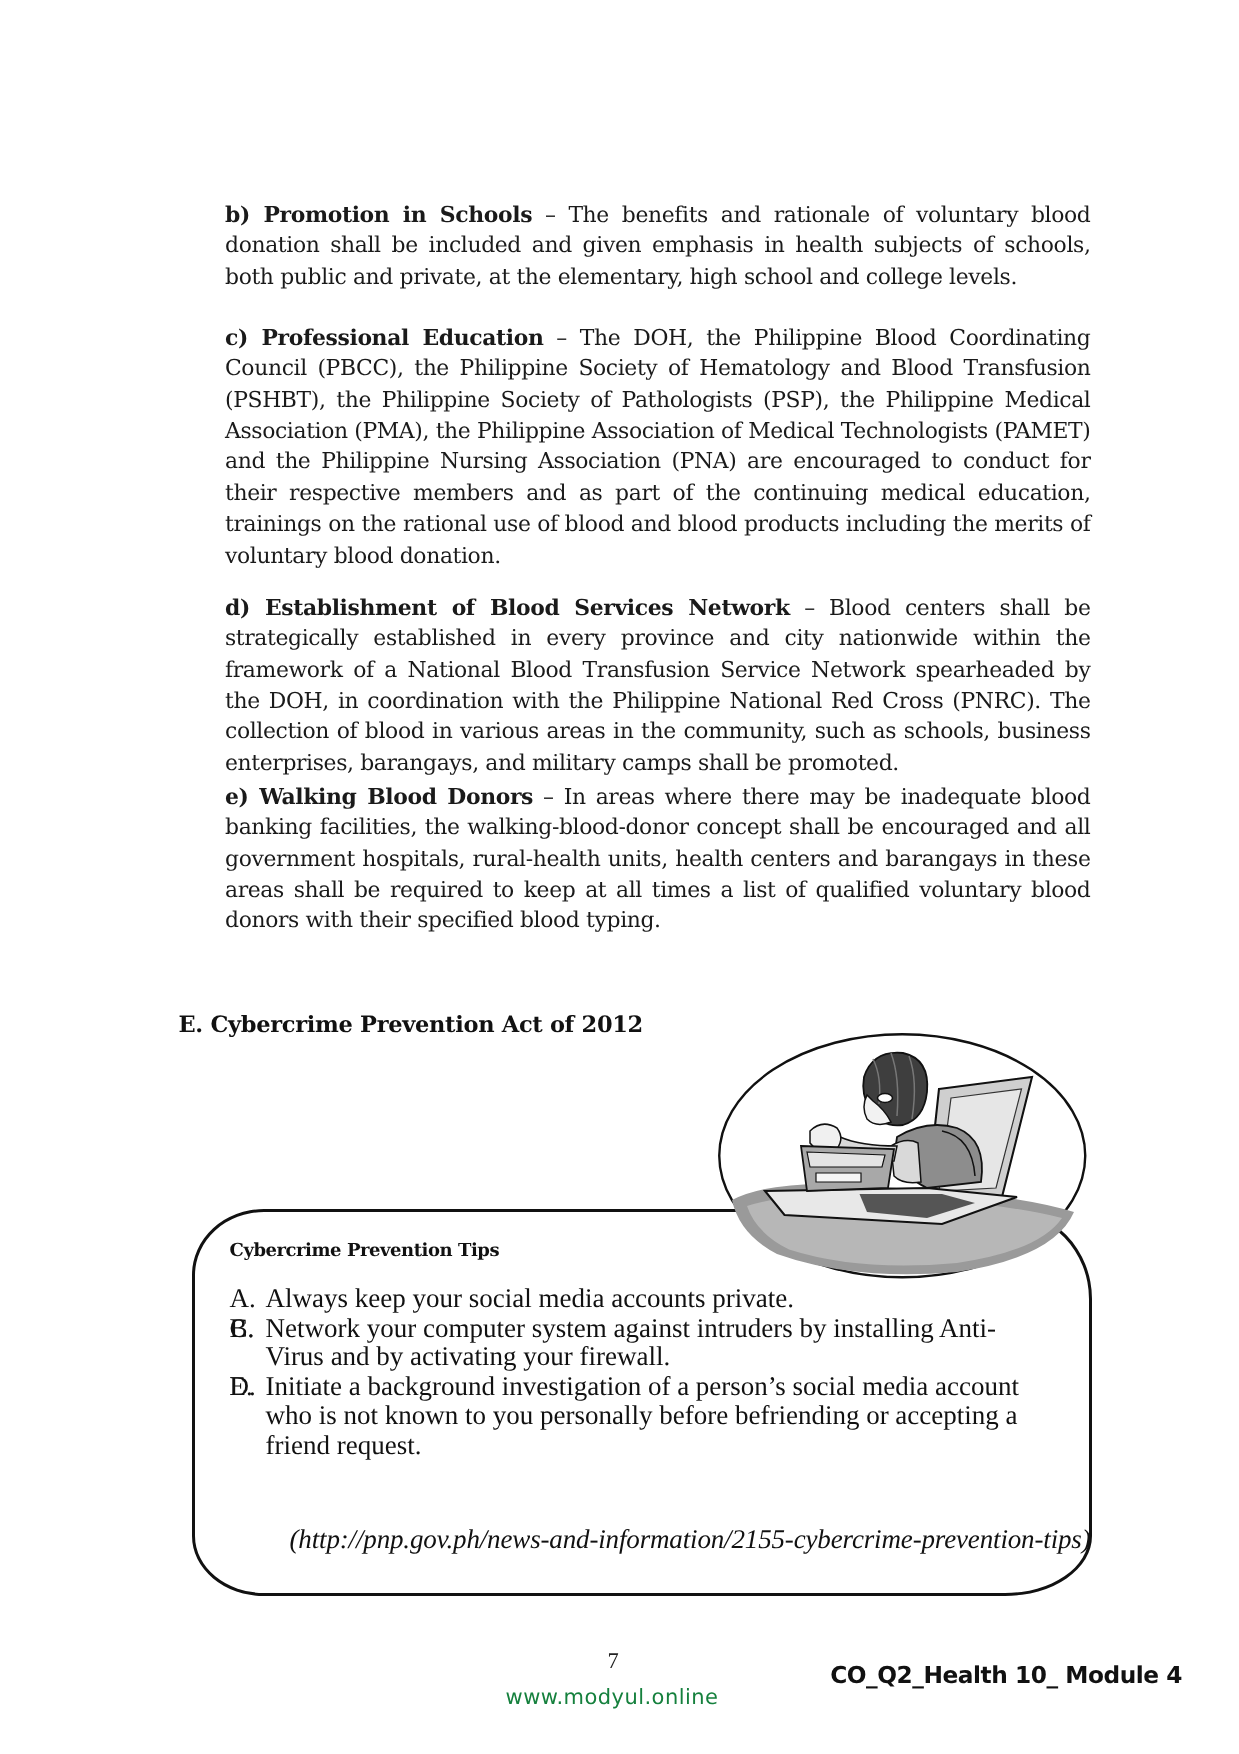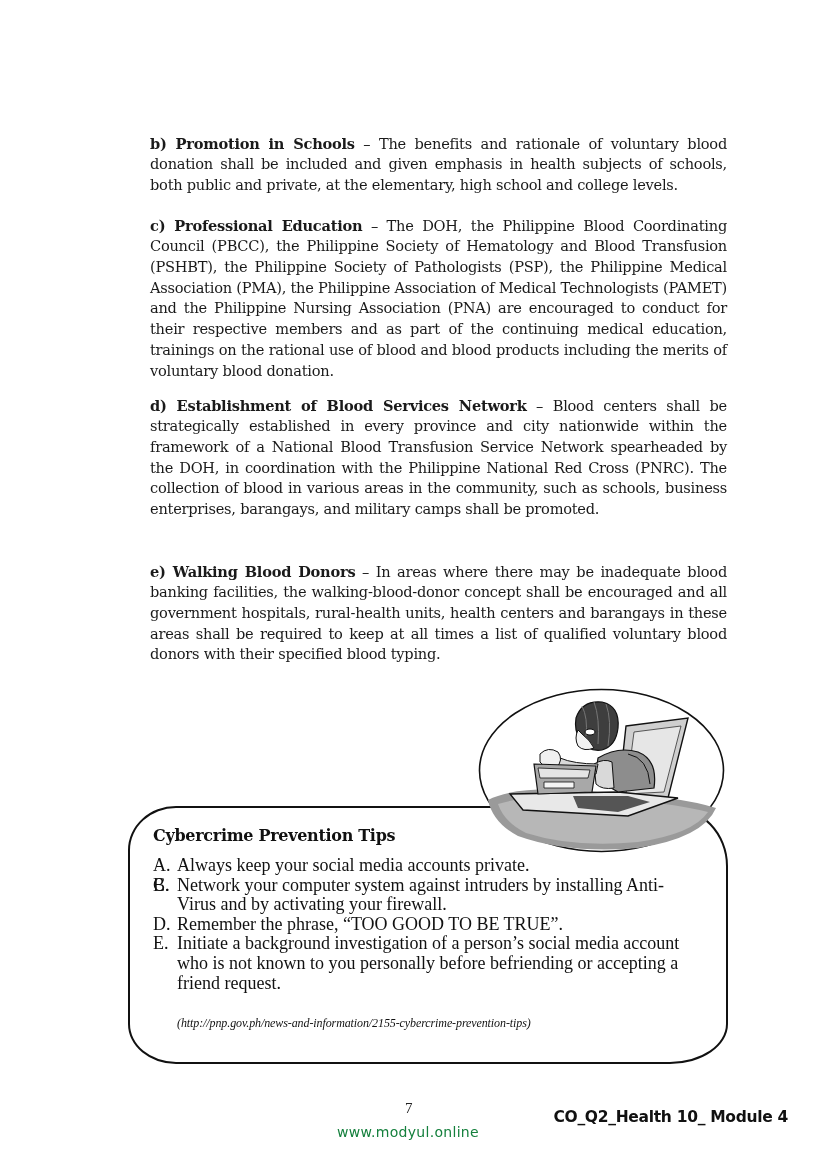--- a/index.html
+++ b/index.html
@@ -31,21 +31,21 @@
       font-family: "DejaVu Serif", serif;
       letter-spacing: -0.25px;
       word-spacing: 0px;
     }
     .para .lead {
       font-weight: bold;
     }
     #para-b { top: 119px; }
     #para-c { top: 201px; }
     #para-d { top: 381px; }
-    #para-e { top: 547px; }
+    #para-e { top: 507px; }
 
     .section-heading {
       position: absolute;
       left: 119px;
       top: 674px;
       font-size: 15px;
       font-weight: bold;
       font-family: "DejaVu Serif", serif;
       letter-spacing: -0.2px;
       color: #111;
@@ -58,21 +58,21 @@
       width: 600px;
       height: 258px;
       border: 2px solid #111;
       border-radius: 48px 58px 58px 48px / 44px 60px 40px 40px;
       box-sizing: border-box;
     }
     .tips-title {
       position: absolute;
       left: 153px;
       top: 826px;
-      font-size: 16px;
+      font-size: 12px;
       font-weight: bold;
       font-family: "DejaVu Serif", serif;
       letter-spacing: -0.3px;
       color: #111;
     }
     .tips-list {
       position: absolute;
       left: 153px;
       top: 856px;
       width: 560px;
@@ -88,25 +88,25 @@
       position: relative;
       padding-left: 24px;
     }
     .tips-list .marker {
       position: absolute;
       left: 0;
       top: 0;
     }
     .tips-source {
       position: absolute;
-      left: 177px;
+      left: 193px;
       top: 1016px;
       font-family: "Liberation Serif", serif;
       font-style: italic;
-      font-size: 12px;
+      font-size: 18px;
       color: #111;
       letter-spacing: -0.1px;
     }
 
     .illustration {
       position: absolute;
       left: 478px;
       top: 688px;
       width: 247px;
       height: 165px;
@@ -147,20 +147,21 @@
 <div class="page">
 
   <p class="para" id="para-b"><span class="lead">b) Promotion in Schools</span><span> – The benefits and rationale of voluntary blood donation shall be included and given emphasis in health subjects of schools, both public and private, at the elementary, high school and college levels.</span></p>
 
   <p class="para" id="para-c"><span class="lead">c) Professional Education</span><span> – The DOH, the Philippine Blood Coordinating Council (PBCC), the Philippine Society of Hematology and Blood Transfusion (PSHBT), the Philippine Society of Pathologists (PSP), the Philippine Medical Association (PMA), the Philippine Association of Medical Technologists (PAMET) and the Philippine Nursing Association (PNA) are encouraged to conduct for their respective members and as part of the continuing medical education, trainings on the rational use of blood and blood products including the merits of voluntary blood donation.</span></p>
 
   <p class="para" id="para-d"><span class="lead">d) Establishment of Blood Services Network</span><span> – Blood centers shall be strategically established in every province and city nationwide within the framework of a National Blood Transfusion Service Network spearheaded by the DOH, in coordination with the Philippine National Red Cross (PNRC). The collection of blood in various areas in the community, such as schools, business enterprises, barangays, and military camps shall be promoted.</span></p>
 
   <p class="para" id="para-e"><span class="lead">e) Walking Blood Donors</span><span> – In areas where there may be inadequate blood banking facilities, the walking-blood-donor concept shall be encouraged and all government hospitals, rural-health units, health centers and barangays in these areas shall be required to keep at all times a list of qualified voluntary blood donors with their specified blood typing.</span></p>
 
+  <div class="section-heading">E. Cybercrime Prevention Act of 2012</div>
 
   <div class="tips-box"></div>
 
   <svg class="illustration" viewBox="0 0 247 165" xmlns="http://www.w3.org/2000/svg">
     <ellipse cx="123.5" cy="82.5" rx="122" ry="81" fill="#ffffff" stroke="#111" stroke-width="1.6"></ellipse>
 
     <path d="M10 112 Q40 96 120 104 Q200 108 238 120 Q225 150 160 160 Q90 166 40 148 Q15 135 10 112 Z" fill="#9a9a9a"></path>
     <path d="M20 116 Q60 104 120 110 Q190 114 230 124 Q215 146 160 154 Q95 160 48 145 Q26 134 20 116 Z" fill="#b7b7b7"></path>
 
     <path d="M148 38 L210 30 L190 110 L140 112 Z" fill="#cfcfcf" stroke="#111" stroke-width="1.4"></path>
@@ -188,21 +189,21 @@
     <path d="M60 80 L112 82 L110 90 L62 90 Z" fill="#e4e4e4" stroke="#111" stroke-width="0.8"></path>
     <path d="M66 94 L96 94 L96 100 L66 100 Z" fill="#f5f5f5" stroke="#111" stroke-width="0.8"></path>
   </svg>
 
   <div class="tips-title">Cybercrime Prevention Tips</div>
 
   <ul class="tips-list">
     <li><span class="marker">A.</span><span>Always keep your social media accounts private.</span></li>
     <li><span class="marker">B.</span></li>
     <li style="padding-right:30px;"><span class="marker">C.</span><span>Network your computer system against intruders by installing Anti-Virus and by activating your firewall.</span></li>
-    <li><span class="marker">D.</span><span>Remember the phrase, “TOO GOOD TO BE TRUE”.</span></li>
+    <li><span class="marker">D.</span></li>
     <li style="padding-right:10px;"><span class="marker">E.</span><span>Initiate a background investigation of a person’s social media account who is not known to you personally before befriending or accepting a friend request.</span></li>
   </ul>
 
   <div class="tips-source">(http://pnp.gov.ph/news-and-information/2155-cybercrime-prevention-tips)</div>
 
   <div class="footer-page-number">7</div>
   <div class="footer-module">CO_Q2_Health 10_ Module 4</div>
   <div class="footer-watermark">www.modyul.online</div>
 
 </div>

